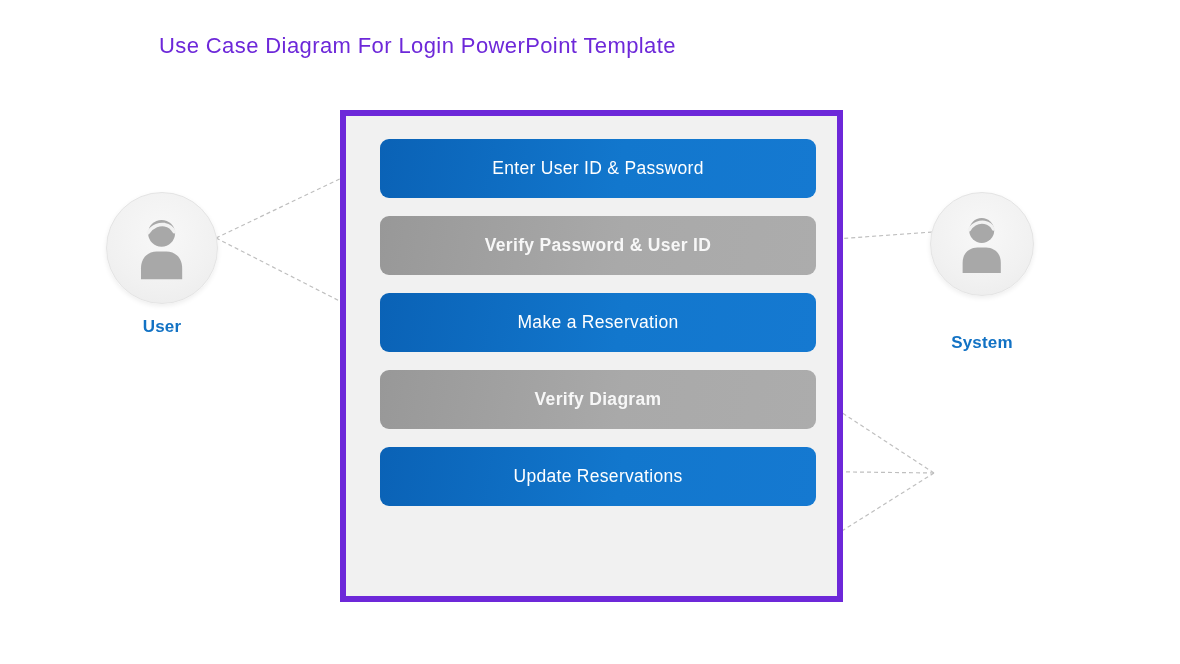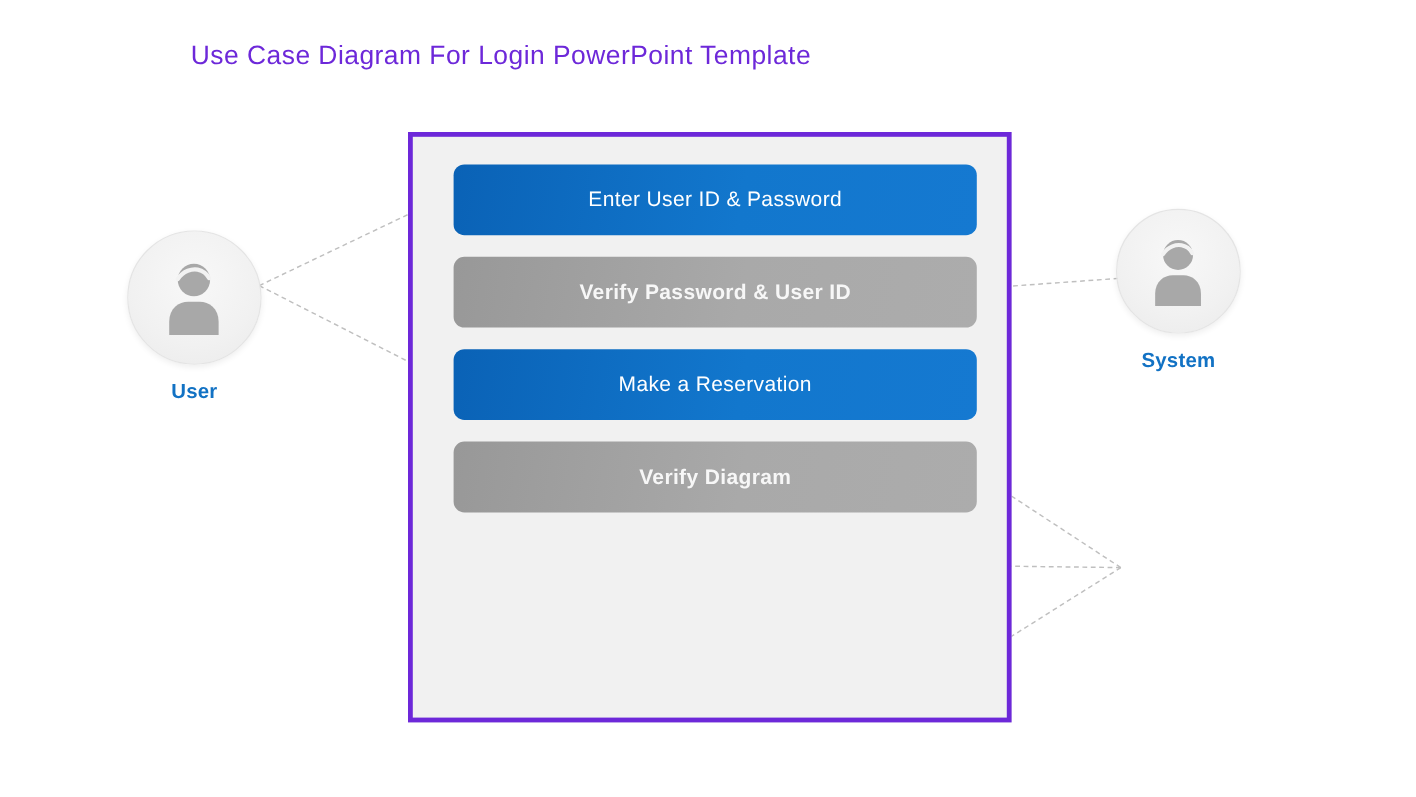--- a/index.html
+++ b/index.html
@@ -26,21 +26,21 @@
     margin-left: 47px;
   }
 
   .panel {
     position: absolute;
     left: 340px;
     top: 110px;
     width: 503px;
     height: 492px;
     background: #f1f1f1;
-    border: 4px solid #6d28d9;
+    border: 6px solid #6d28d9;
   }
 
   .uc {
     position: absolute;
     left: 34px;
     width: 436px;
     height: 59px;
     border-radius: 9px;
     display: flex;
     align-items: center;
@@ -118,34 +118,37 @@
     </div>
     <div class="uc gray" id="uc-uc2" style="top:100px">
       <span>Verify Password &amp; User ID</span>
     </div>
     <div class="uc blue" id="uc-uc3" style="top:177px">
       <span>Make a Reservation</span>
     </div>
     <div class="uc gray" id="uc-uc4" style="top:254px">
       <span>Verify Diagram</span>
     </div>
+    <div class="uc blue" id="uc-uc5" style="top:331px">
+      <span>Update Reservations</span>
+    </div>
   </div>
 
   <div class="actor" style="left:86px; top:192px; width:152px;">
     <div class="actor-circle" id="actor-circle-user" style="width:112px; height:112px;">
       <svg viewBox="0 0 100 100" aria-hidden="true">
         <circle cx="50" cy="32" r="17" fill="#a8a8a8"></circle>
         <path d="M33 31 C 39 22, 48 20, 54 21 C 59 22, 64 26, 66 30" stroke="#f2f2f2" stroke-width="4.5" fill="none" stroke-linecap="round"></path>
         <path d="M24 90 L24 76 C24 62 34 55 44 55 L56 55 C66 55 76 62 76 76 L76 90 Z" fill="#a8a8a8"></path>
       </svg>
     </div>
     <div class="actor-label">User</div>
   </div>
 
-  <div class="actor" style="left:922px; top:174px; width:120px;">
+  <div class="actor" style="left:922px; top:192px; width:120px;gap:24px;">
     <div class="actor-circle" id="actor-circle-system" style="width:104px; height:104px;">
       <svg viewBox="0 0 100 100" aria-hidden="true">
         <circle cx="50" cy="32" r="17" fill="#a8a8a8"></circle>
         <path d="M33 31 C 39 22, 48 20, 54 21 C 59 22, 64 26, 66 30" stroke="#f2f2f2" stroke-width="4.5" fill="none" stroke-linecap="round"></path>
         <path d="M24 90 L24 76 C24 62 34 55 44 55 L56 55 C66 55 76 62 76 76 L76 90 Z" fill="#a8a8a8"></path>
       </svg>
     </div>
     <div class="actor-label">System</div>
   </div>
 

